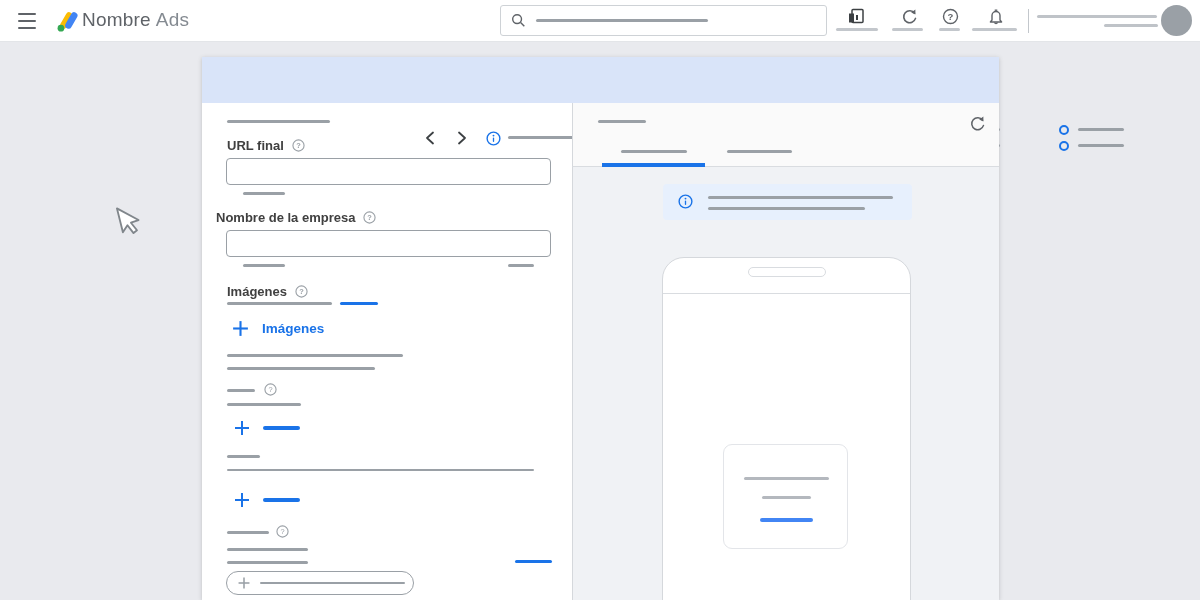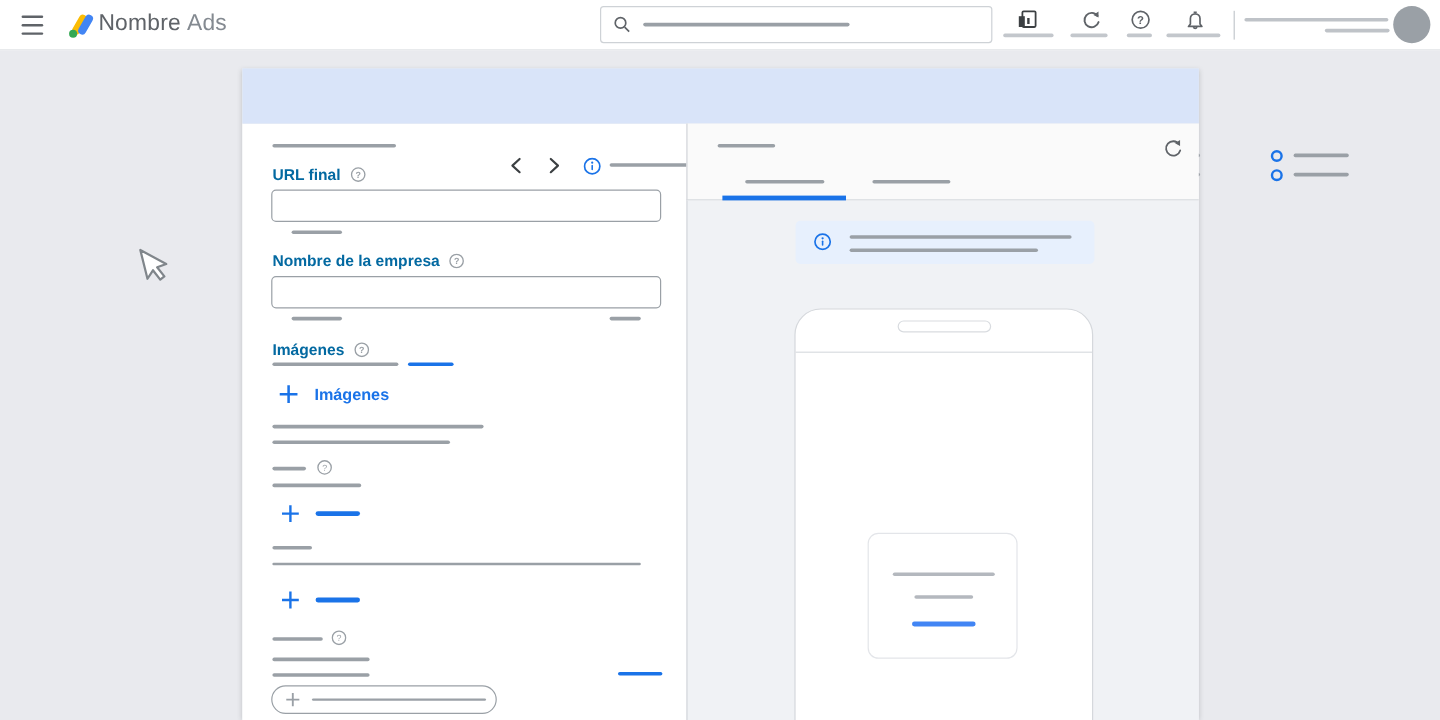--- a/index.html
+++ b/index.html
@@ -31,21 +31,21 @@
   .ring-lg .inner { width:15px; height:15px; border:2px solid #1a73e8; border-radius:50%; }
   .ring-sm { width:10px; height:10px; border:2px solid #1a73e8; border-radius:50%; background:transparent; }
 
   .ph { background:#9aa0a6; height:3px; border-radius:2px; }
   .ph.light { background:#bfc3c8; }
   .ph.blue { background:#1a73e8; }
   .ph.thin { height:2.5px; }
 
   
   .left-panel { left:202px; top:103px; width:370px; height:497px; background:#ffffff; z-index:2; }
-  .field-label { font-size:13px; font-weight:bold; color:#0369a1; display:flex; align-items:center; gap:8px; }
+  .field-label { font-size:13px; font-weight:bold; color:#404040; display:flex; align-items:center; gap:8px; }
   .txt-input { position:absolute; width:325px; height:27px; border:1px solid #9aa0a6; border-radius:4px; background:#fff; outline:none; padding:0 8px; font-size:13px; color:#3c4043; }
   .link-btn { display:flex; align-items:center; gap:12px; color:#1a73e8; font-size:13.5px; font-weight:bold; cursor:pointer; }
   .pill-btn { left:226px; top:571px; width:188px; height:24px; border:1px solid #9aa0a6; border-radius:12px; display:flex; align-items:center; padding-left:10px; gap:9px; background:#fff; cursor:pointer; }
 
   
   .right-panel { left:572px; top:103px; width:427px; height:497px; background:#f0f2f5; border-left:1px solid #d5d8dc; z-index:2; }
   .preview-header { left:572px; top:103px; width:427px; height:64px; background:#fafafa; border-left:1px solid #d5d8dc; border-bottom:1px solid #d9dce0; z-index:3; }
   .banner { left:663px; top:184px; width:249px; height:36px; background:#e7f0fd; border-radius:4px; z-index:3; }
   .phone { left:662px; top:257px; width:249px; height:360px; background:#fff; border:1.5px solid #d5d8dc; border-radius:22px 22px 0 0; z-index:3; }
   .speaker { position:absolute; left:85px; top:9px; width:78px; height:10px; border:1.5px solid #d9dce0; border-radius:6px; }
@@ -168,21 +168,21 @@
 <div class="abs field-label z4" style="left:227px; top:138px;">
   <span>URL final</span>
   <svg width="13" height="13" viewBox="0 0 14 14">
     <circle cx="7" cy="7" r="6" fill="none" stroke="#9aa0a6" stroke-width="1.2"></circle>
     <text x="7" y="10" font-size="8" text-anchor="middle" fill="#9aa0a6" font-family="Liberation Sans, sans-serif">?</text>
   </svg>
 </div>
 <input class="txt-input z4" style="left: 226px; top: 158px;" value="">
 <div class="abs ph z4" style="left:243px; top:192px; width:42px;"></div>
 
-<div class="abs field-label z4" style="left:227px; top:210px;text-align:center;">
+<div class="abs field-label z4" style="left:216px; top:210px;text-align:center;">
   <span>Nombre de la empresa</span>
   <svg width="13" height="13" viewBox="0 0 14 14">
     <circle cx="7" cy="7" r="6" fill="none" stroke="#9aa0a6" stroke-width="1.2"></circle>
     <text x="7" y="10" font-size="8" text-anchor="middle" fill="#9aa0a6" font-family="Liberation Sans, sans-serif">?</text>
   </svg>
 </div>
 <input class="txt-input z4" style="left: 226px; top: 230px;" value="">
 <div class="abs ph z4" style="left:243px; top:264px; width:42px;"></div>
 <div class="abs ph z4" style="left:508px; top:264px; width:26px;"></div>
 

